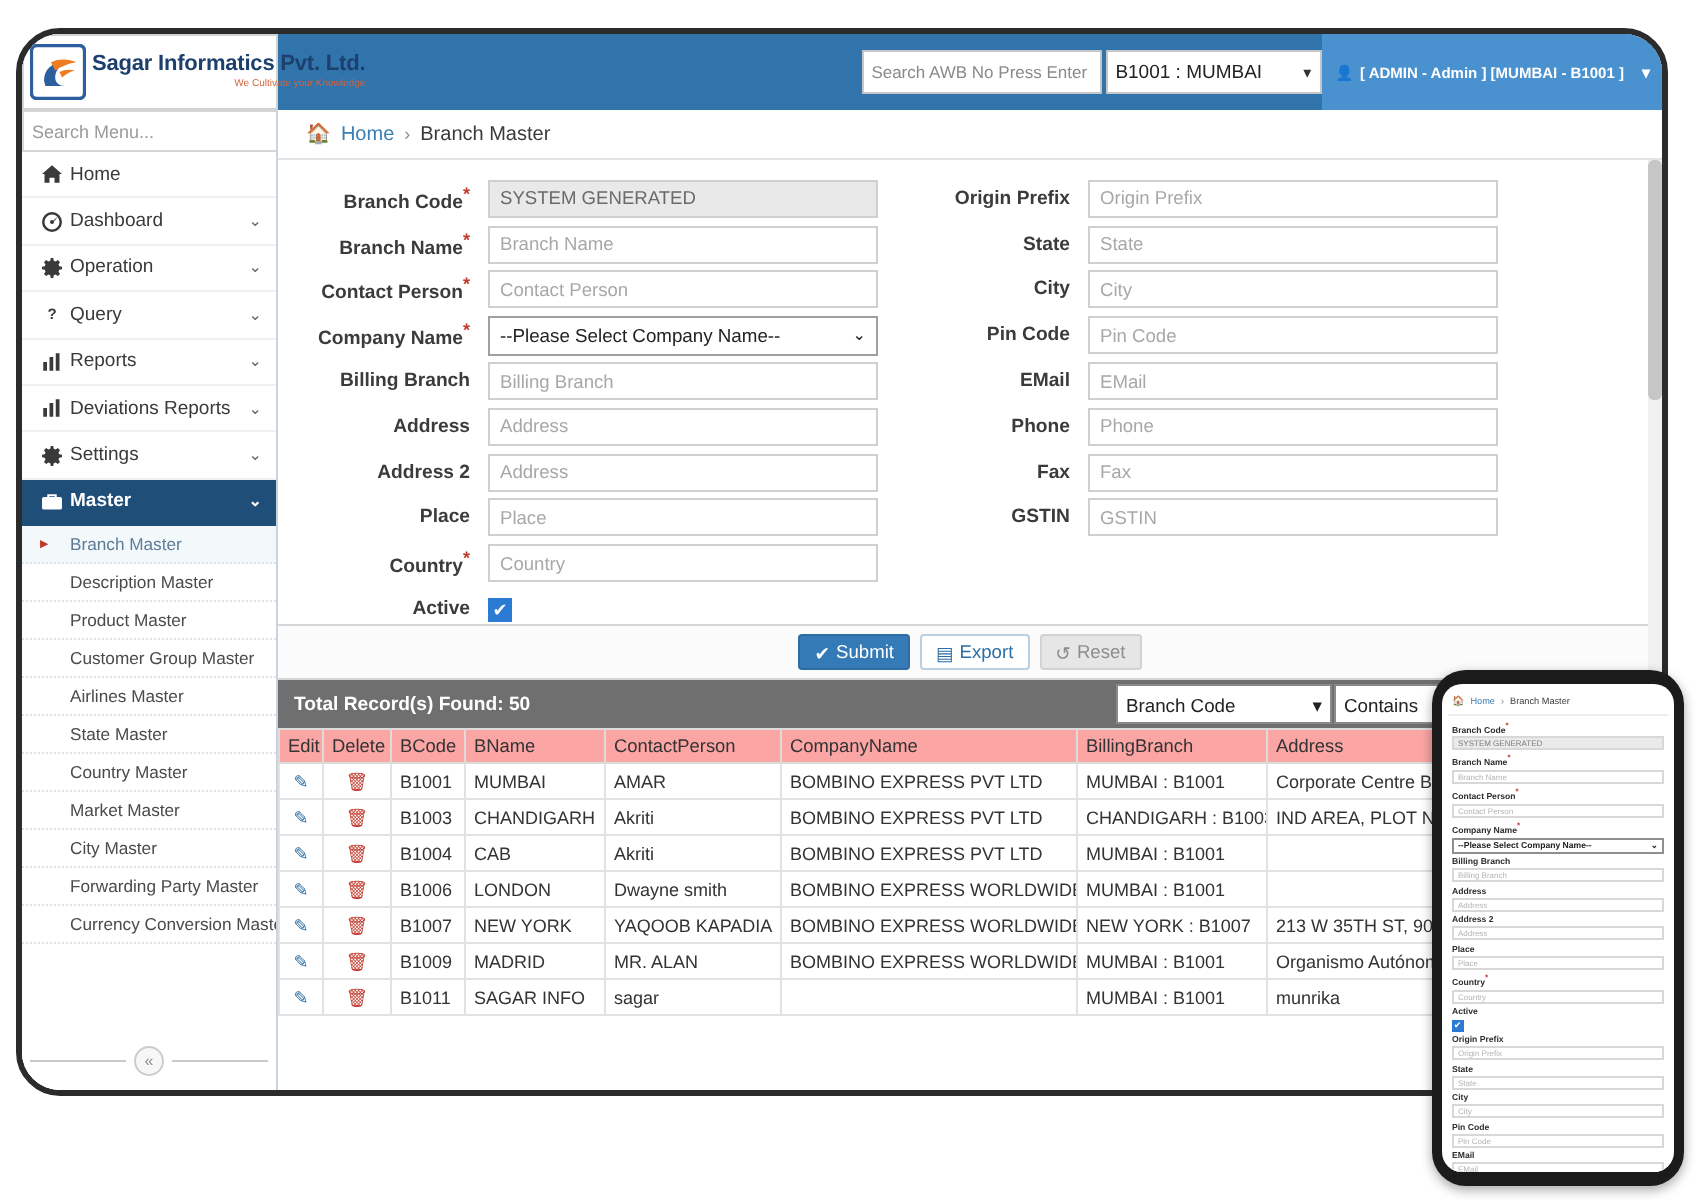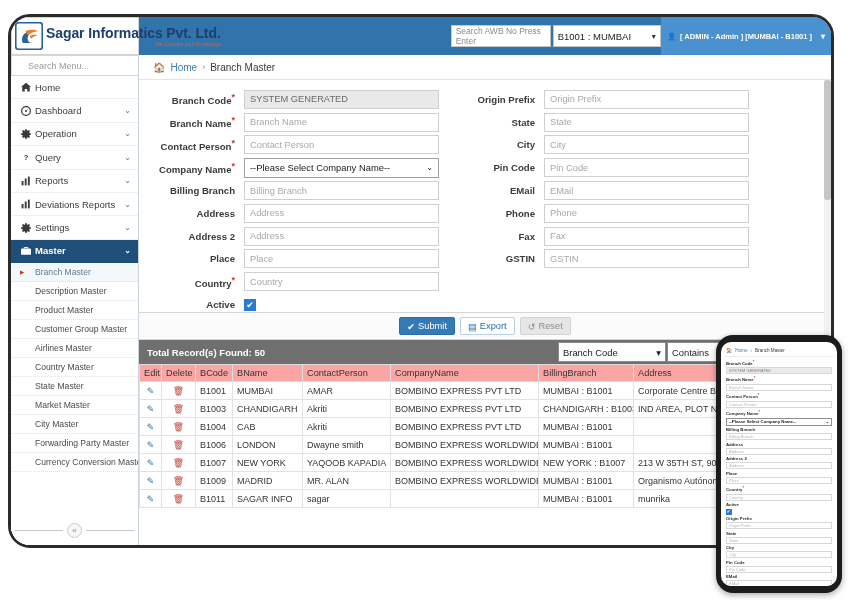--- a/index.html
+++ b/index.html
@@ -48,34 +48,34 @@
     display: flex; align-items: center;
     padding-left: 3px;
   }
   .logo-mark {
     width: 28px; height: 28px;
     flex: 0 0 28px;
     position: relative;
   }
   .logo-text-wrap { margin-left: 3px; line-height: 1; }
   .logo-title {
-    font-size: 14px; font-weight: bold; color: #1c3f6e;
+    font-size: 11px; font-weight: bold; color: #1c3f6e;
     letter-spacing: -0.1px; white-space: nowrap;
   }
   .logo-tag {
     font-size: 5px; color: #d4633c; text-align: right;
     margin-top: 2px; white-space: nowrap;
   }
 
   .topbar-spacer { flex: 1 1 auto; }
 
   .awb-search {
     align-self: center;
     margin-right: 2px;
-    width: 100px; height: 22px;
+    width: 120px; height: 22px;
     border: 1px solid #c6c6c6;
     background: #ffffff;
     font-size: 8.5px; color: #8a8a8a;
     padding: 0 4px;
     display: flex; align-items: center;
     font-family: "Liberation Sans", sans-serif;
   }
   .wd-label {
     align-self: stretch;
     display: flex; align-items: center;
@@ -109,21 +109,21 @@
     width: 128px; height: 490px;
     background: #ffffff;
     border-right: 1px solid #c8d3dd;
     overflow: hidden;
   }
   .menu-search {
     height: 21px; width: 128px;
     border: 1px solid #d6d6d6;
     background: #ffffff;
     display: flex; align-items: center;
-    padding-left: 16px;
+    padding-left: 4px;
     font-size: 9px; color: #9b9b9b;
   }
   .menu-item {
     height: 23.4px;
     display: flex; align-items: center;
     padding: 0 7px 0 8px;
     font-size: 9.5px; color: #3a3a3a;
     border-bottom: 1px solid #eef1f4;
     background: #ffffff;
     white-space: nowrap;
@@ -512,24 +512,24 @@
             <div class="sub-item">
               <span>Product Master</span>
             </div>
             <div class="sub-item">
               <span>Customer Group Master</span>
             </div>
             <div class="sub-item">
               <span>Airlines Master</span>
             </div>
             <div class="sub-item">
+              <span>State Master</span>
+            </div>
+            <div class="sub-item">
               <span>Country Master</span>
-            </div>
-            <div class="sub-item">
-              <span>State Master</span>
             </div>
             <div class="sub-item">
               <span>Market Master</span>
             </div>
             <div class="sub-item">
               <span>City Master</span>
             </div>
             <div class="sub-item">
               <span>Forwarding Party Master</span>
             </div>

